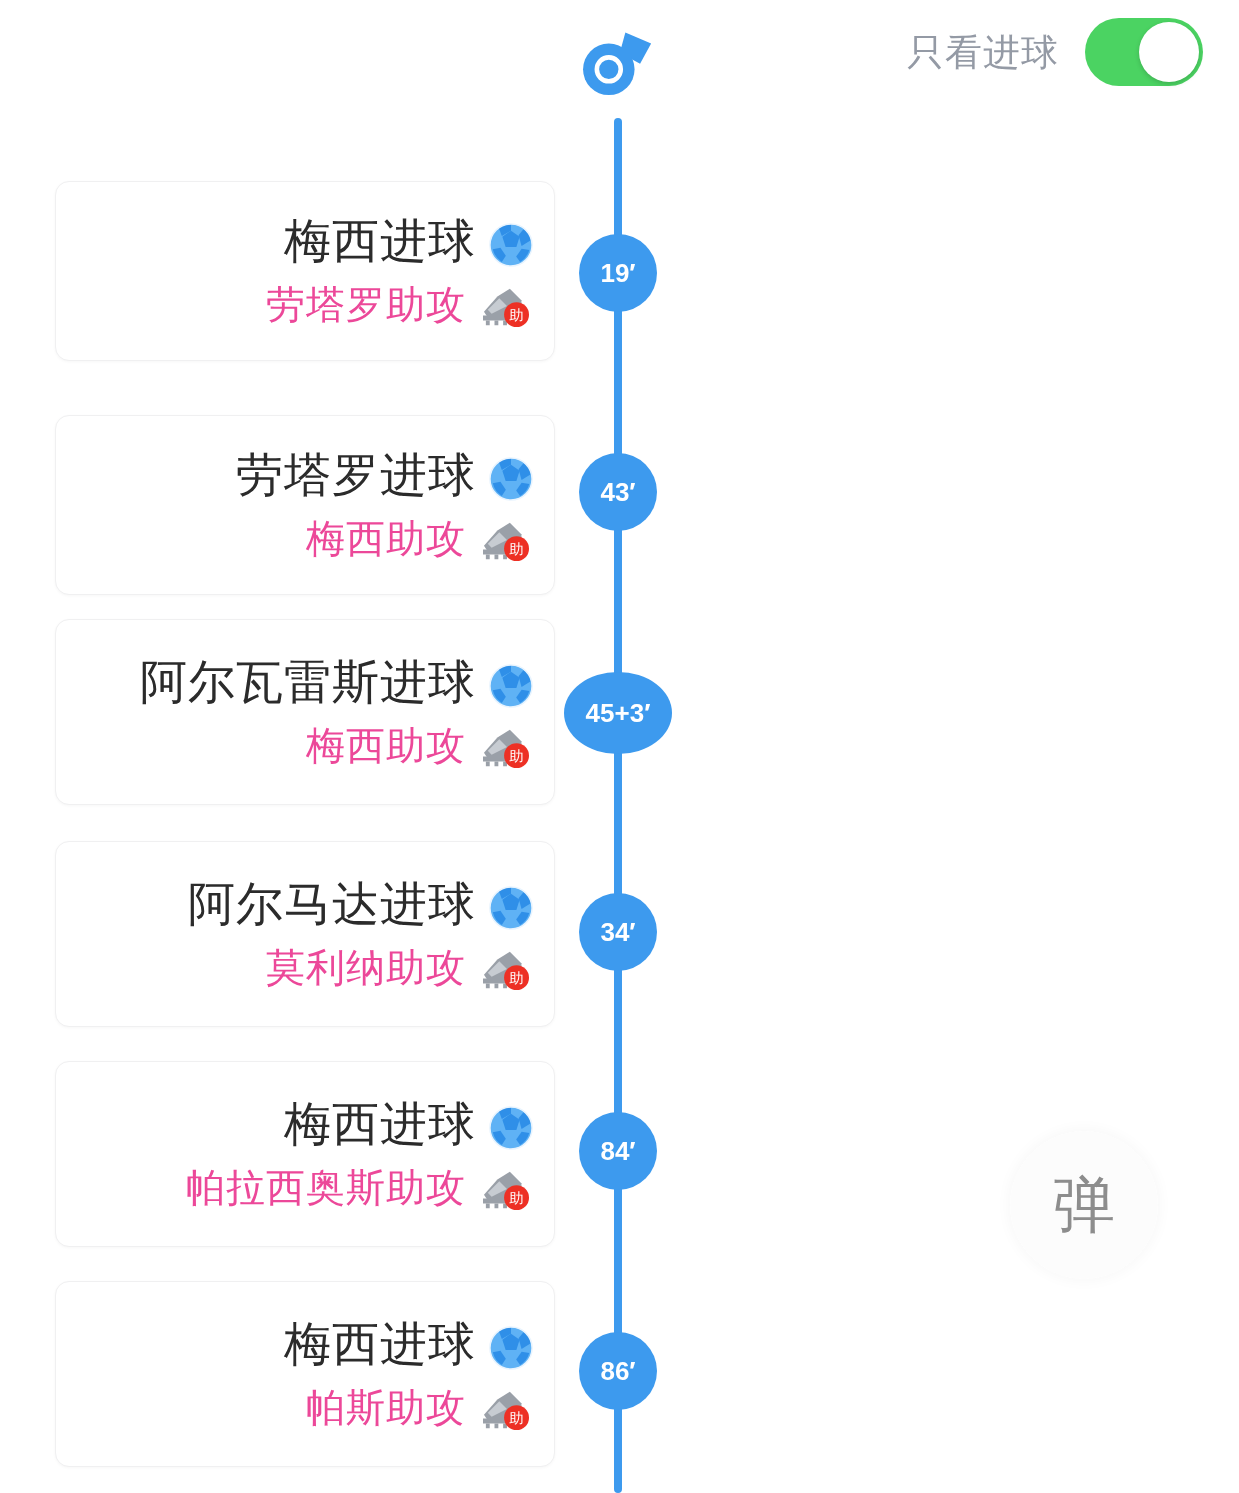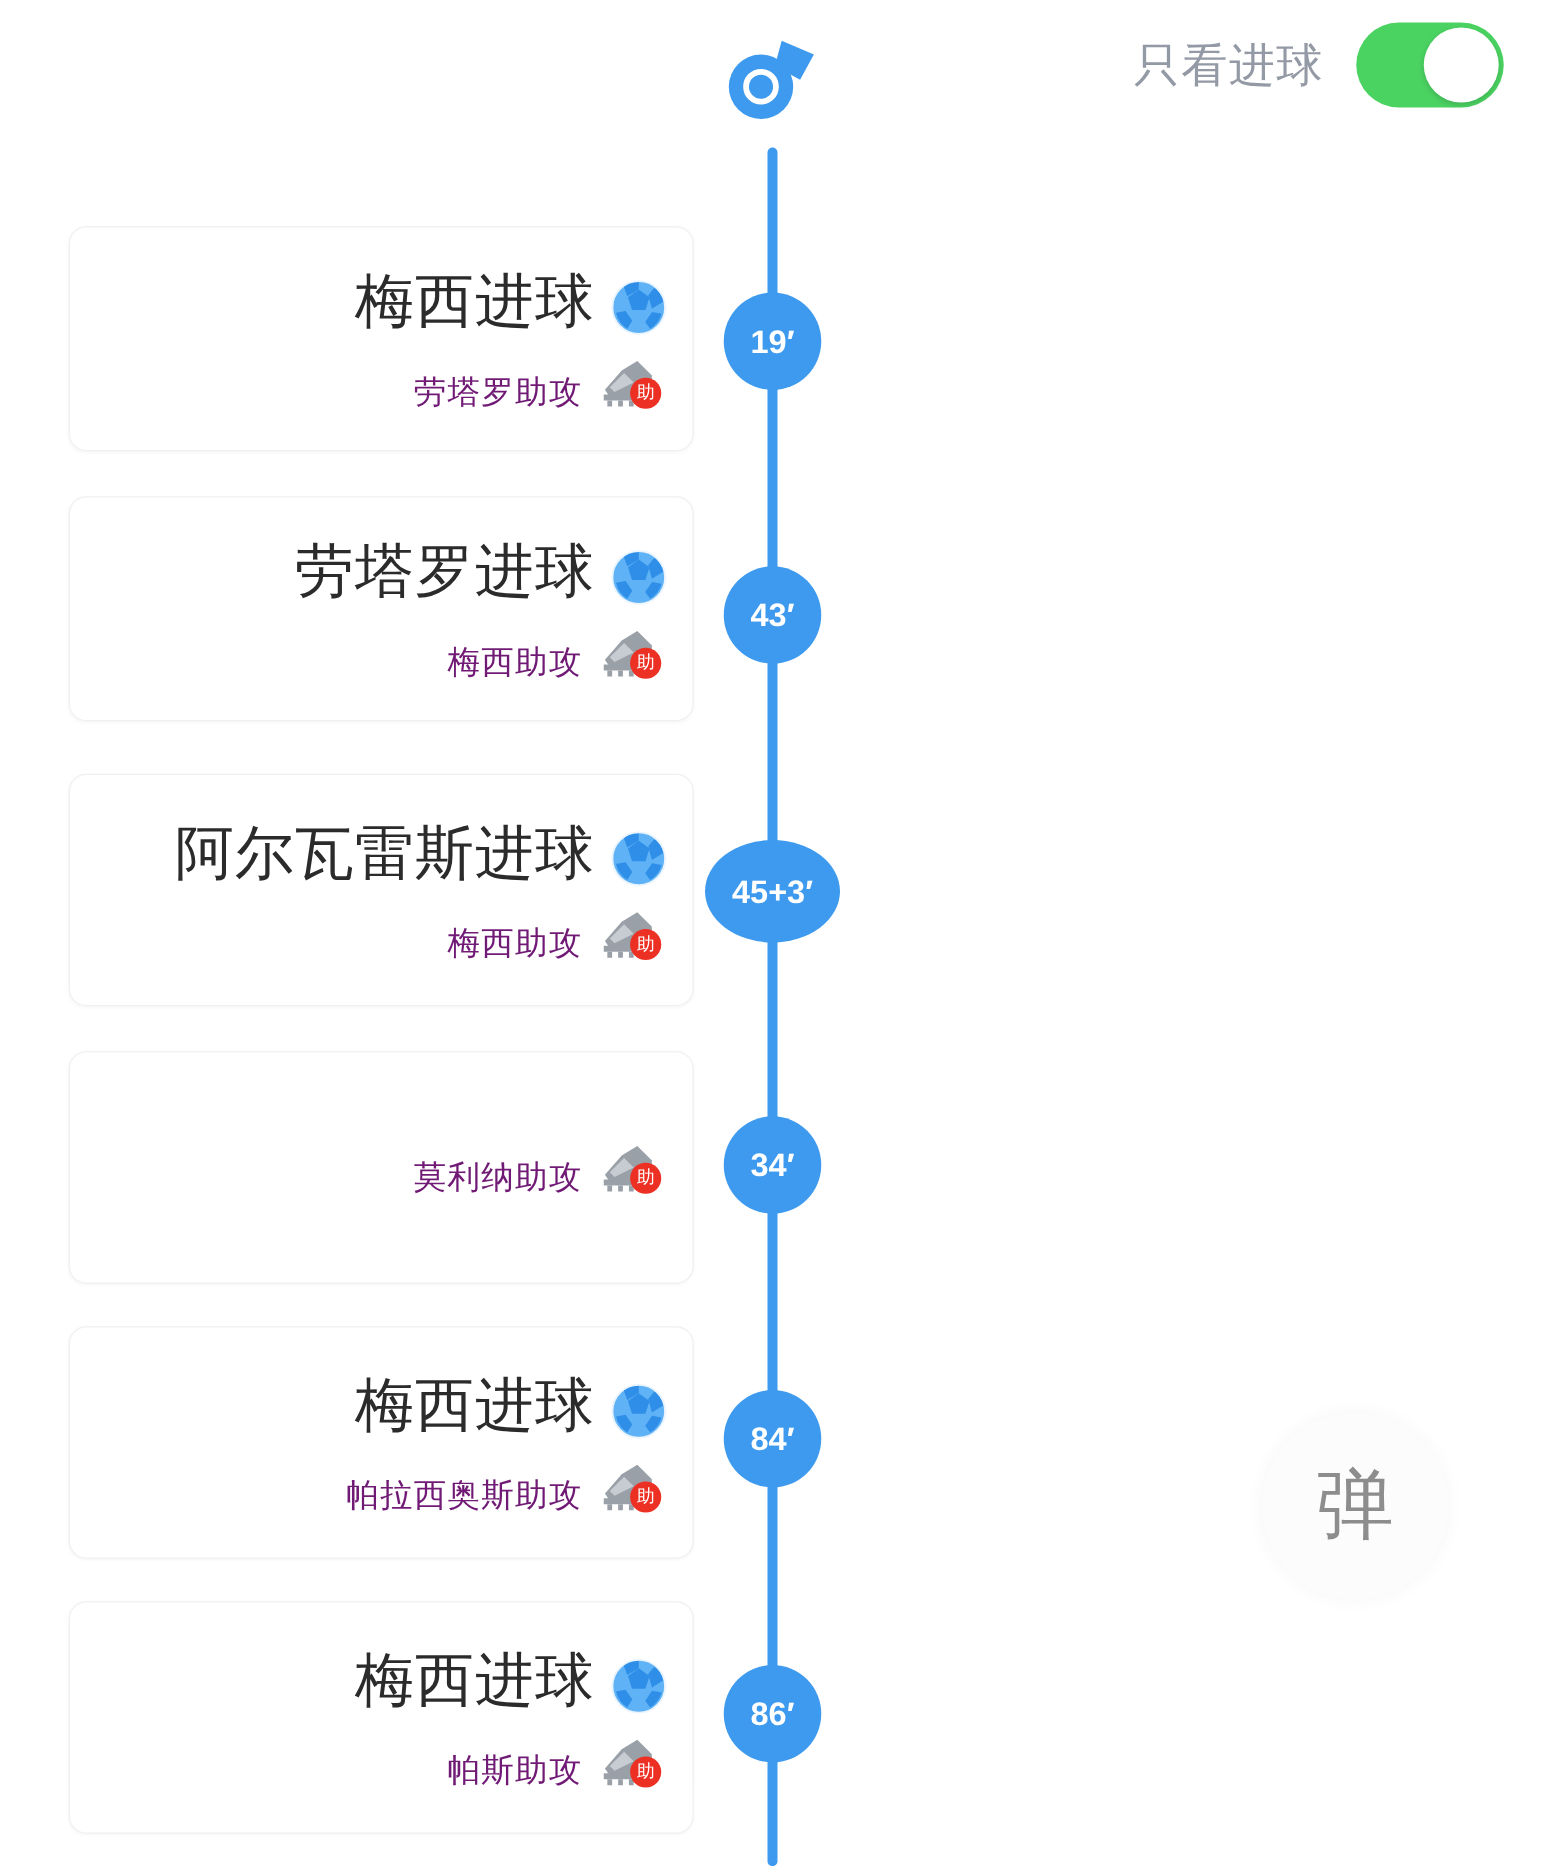--- a/index.html
+++ b/index.html
@@ -122,22 +122,22 @@
   .row.scorer { margin-bottom: 14px; }
 
   .scorer-name {
     font-size: 47px;
     color: #2b2b2b;
     line-height: 1.18;
     letter-spacing: 1px;
     white-space: nowrap;
   }
   .assist-name {
-    font-size: 26px;
-    color: #701a75;
+    font-size: 39px;
+    color: #ec4899;
     line-height: 1.2;
     letter-spacing: 1px;
     white-space: nowrap;
   }
 
   .ball-icon { width: 46px; height: 46px; flex: none; display: block; }
   .boot-icon { width: 56px; height: 46px; flex: none; display: block; position: relative; }
 
   
   .minute-badge {
@@ -246,21 +246,21 @@
                 </g>
                 <circle cx="40" cy="33" r="13" fill="#ed3024"></circle>
                 <text x="40" y="33" font-size="15" font-family="Liberation Sans, sans-serif" fill="#ffffff" text-anchor="middle" dominant-baseline="central">助</text>
               </svg>
             </span>
           </div>
         </div>
         <div class="minute-badge round" style="top: 273px;">19′</div>
       </div>
       <div class="event">
-        <div class="card" style="top: 397px; height: 180px;">
+        <div class="card" style="top: 415px; height: 180px;">
           <div class="row scorer">
             <span class="scorer-name">劳塔罗进球</span>
             <span>
               <svg class="ball-icon" viewBox="0 0 48 48" xmlns="http://www.w3.org/2000/svg">
                 <circle cx="24" cy="24" r="22" fill="#5fb2f5"></circle>
                 <g fill="#2f8fe8">
                   <path d="M24 9 l9 6.5 -3.4 10.6 h-11.2 L15 15.5 Z"></path>
                   <path d="M24 2.4 a21.6 21.6 0 0 0 -12.6 4.1 l3 8.1 L24 9 Z"></path>
                   <path d="M44.7 19 a21.6 21.6 0 0 0 -7.5 -11.6 l-5.3 6.4 L35 25 Z"></path>
                   <path d="M33.5 41.8 a21.6 21.6 0 0 0 9.6 -12.6 l-8 -1.4 -5.7 8.3 Z"></path>
@@ -323,20 +323,36 @@
                 <circle cx="40" cy="33" r="13" fill="#ed3024"></circle>
                 <text x="40" y="33" font-size="15" font-family="Liberation Sans, sans-serif" fill="#ffffff" text-anchor="middle" dominant-baseline="central">助</text>
               </svg>
             </span>
           </div>
         </div>
         <div class="minute-badge wide" style="top: 713px;">45+3′</div>
       </div>
       <div class="event">
         <div class="card" style="top: 841px; height: 186px;">
+          <div class="row scorer">
+            <span class="scorer-name">阿尔马达进球</span>
+            <span>
+              <svg class="ball-icon" viewBox="0 0 48 48" xmlns="http://www.w3.org/2000/svg">
+                <circle cx="24" cy="24" r="22" fill="#5fb2f5"></circle>
+                <g fill="#2f8fe8">
+                  <path d="M24 9 l9 6.5 -3.4 10.6 h-11.2 L15 15.5 Z"></path>
+                  <path d="M24 2.4 a21.6 21.6 0 0 0 -12.6 4.1 l3 8.1 L24 9 Z"></path>
+                  <path d="M44.7 19 a21.6 21.6 0 0 0 -7.5 -11.6 l-5.3 6.4 L35 25 Z"></path>
+                  <path d="M33.5 41.8 a21.6 21.6 0 0 0 9.6 -12.6 l-8 -1.4 -5.7 8.3 Z"></path>
+                  <path d="M5 28.4 a21.6 21.6 0 0 0 9.4 13.3 l4.2 -6.6 -5.6 -8.2 Z"></path>
+                </g>
+                <circle cx="24" cy="24" r="22" fill="none" stroke="#e9f4fe" stroke-width="1.6"></circle>
+              </svg>
+            </span>
+          </div>
           <div class="row assist">
             <span class="assist-name">莫利纳助攻</span>
             <span>
               <svg class="boot-icon" viewBox="0 0 58 48" xmlns="http://www.w3.org/2000/svg">
                 <g fill="#9aa0a8">
                   <path d="M6 30 L20 14 L33 6 L45 18 L46 31 L30 35 L10 36 Z"></path>
                   <path d="M5 34 h42 v5 H5 Z"></path>
                   <path d="M8 39 h4 v5 H8 Z M17 39 h4 v5 h-4 Z M26 39 h4 v5 h-4 Z M35 39 h4 v5 h-4 Z"></path>
                 </g>
                 <g fill="#c7ccd2">

